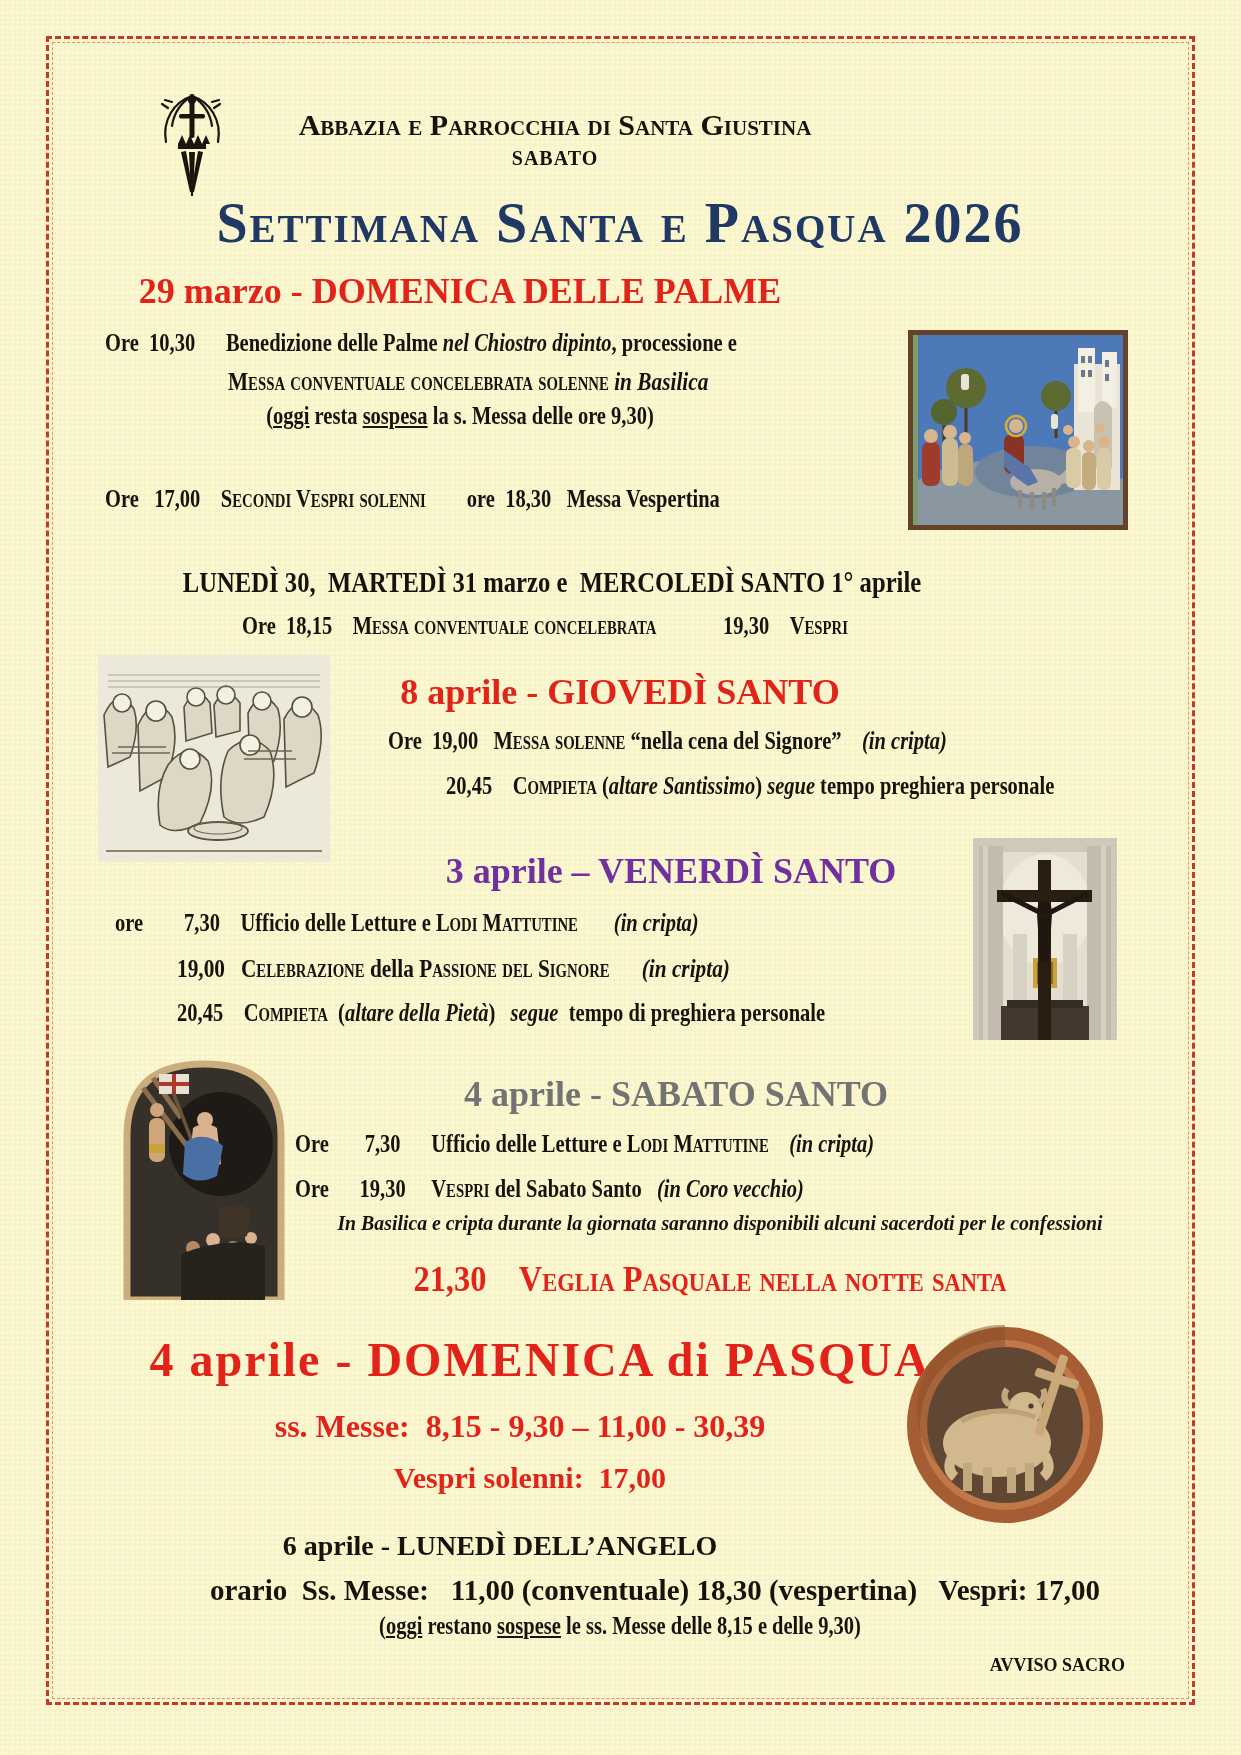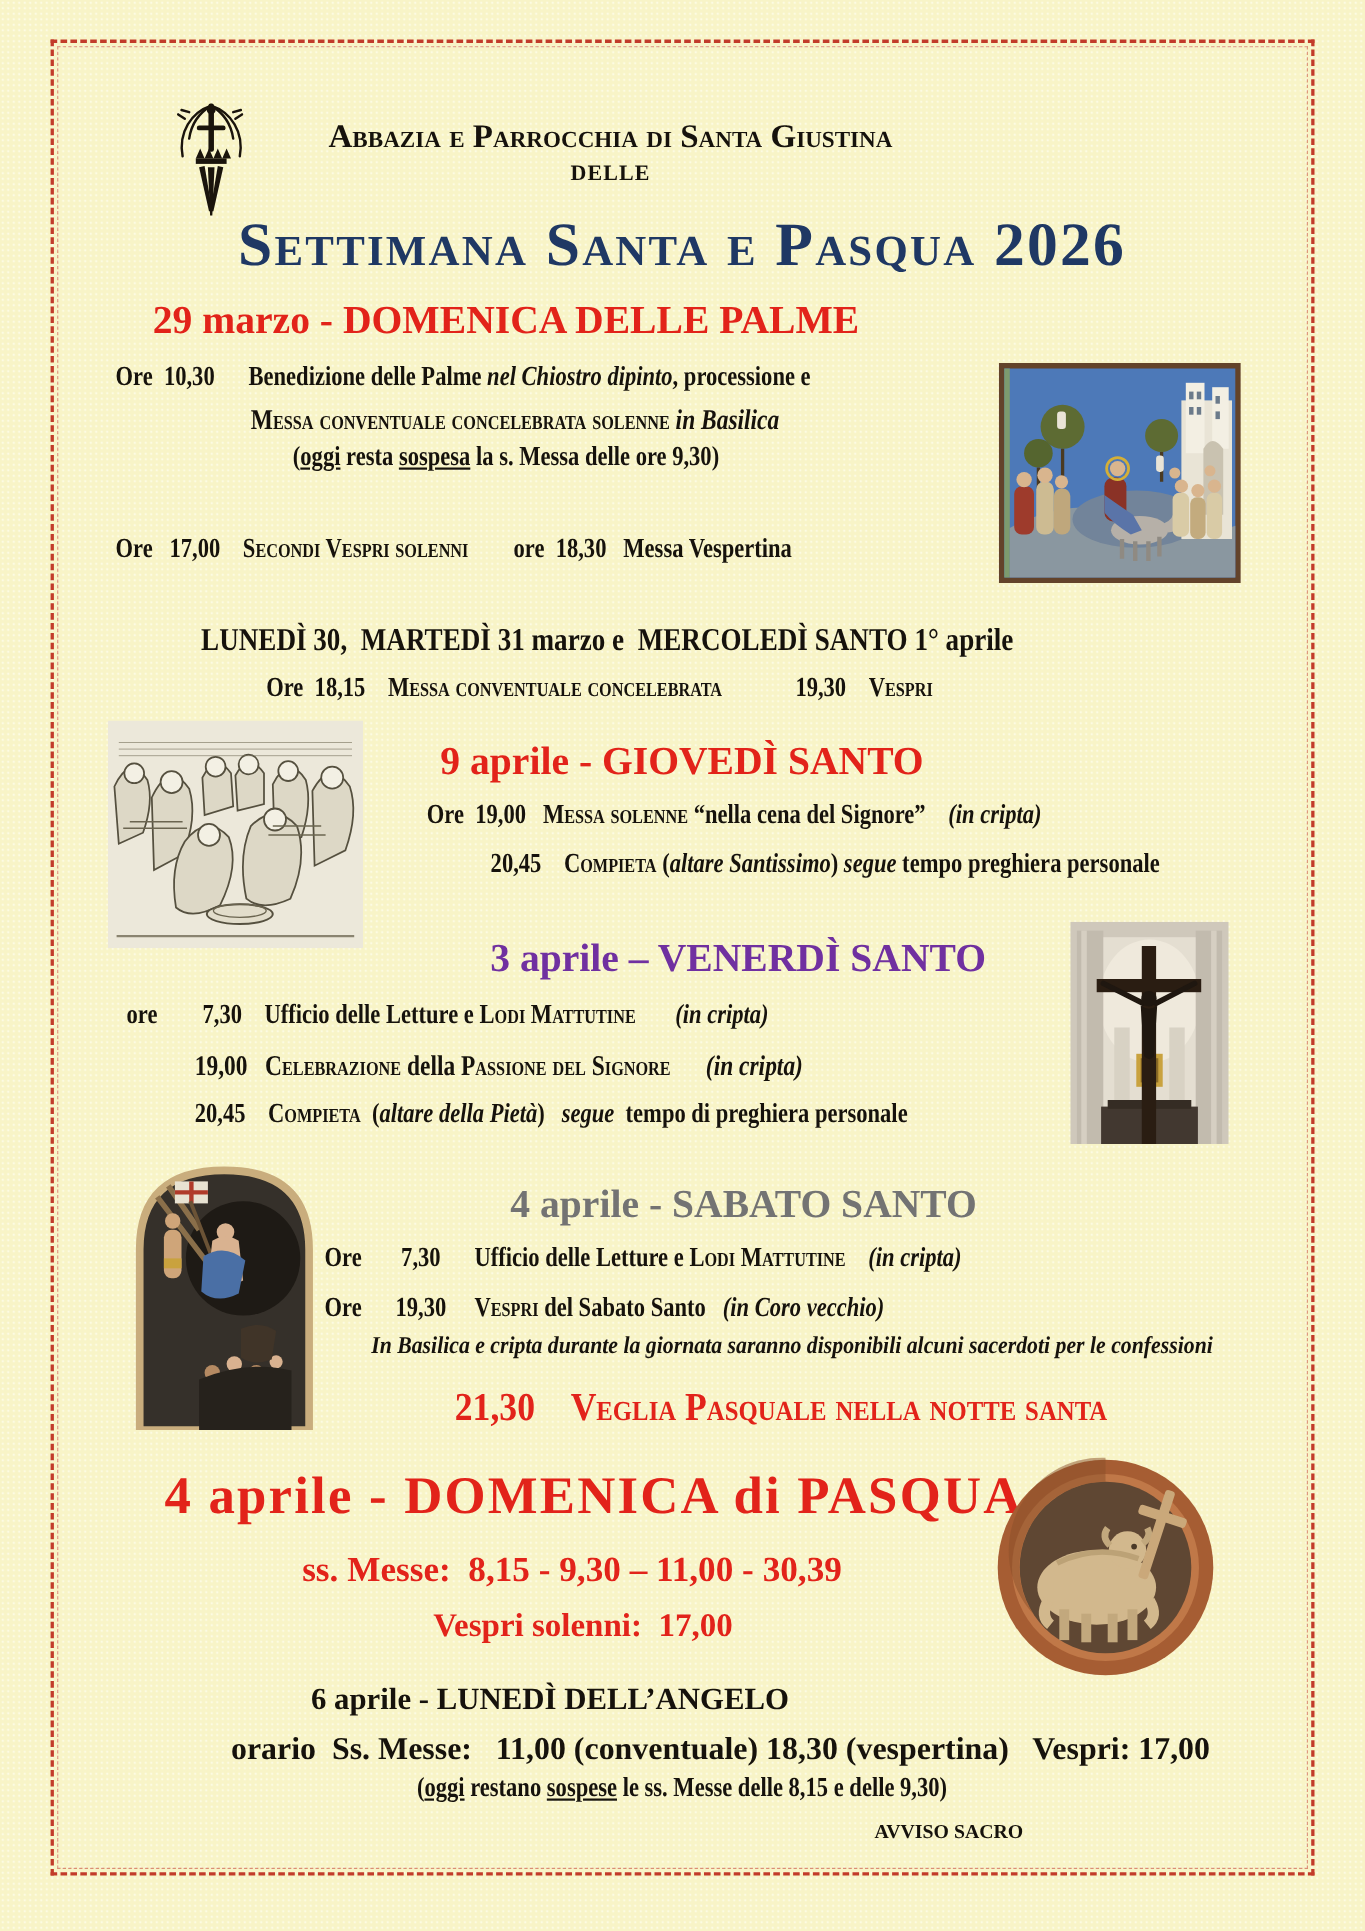--- a/index.html
+++ b/index.html
@@ -18,21 +18,21 @@
   .frame-inner{
     position:absolute;left:52px;top:42px;right:52px;bottom:56px;
     border:1px dashed rgba(194,59,42,.55);
     pointer-events:none;
   }
   .ln{
     position:absolute;font-family:"Liberation Serif",serif;font-weight:bold;
     color:#16120c;white-space:pre;line-height:1.12;
   }
   .ctr{text-align:center}
-  .rgt{}
+  .rgt{text-align:right}
   .sc{font-variant:small-caps}
   .red{color:#e2231a}
   .navy{color:#1f3864}
   .purple{color:#7030a0}
   .blue{color:#737373}
   .cx82{transform:scaleX(.82)}
   .cx85{transform:scaleX(.85)}
   .cx90{transform:scaleX(.90)}
   .o-l{transform-origin:0 50%}
   .seg-i{font-style:italic}
@@ -60,33 +60,33 @@
     <circle cx="44" cy="12" r="4"></circle>
     <path d="M30 56 l4 -9 4 9 4 -9 4 9 4 -9 4 9 4 -9 4 9 z"></path>
     <rect x="30" y="56" width="28" height="5"></rect>
     <path d="M33 64 L42 104 L45 104 L38 63 Z"></path>
     <path d="M55 64 L46 104 L43 104 L50 63 Z"></path>
     <path d="M41 64 L43 108 L45 108 L47 64 Z"></path>
   </g>
 </svg>
 
 <div class="ln sc ctr" style="left:0;width:1110px;top:108px;font-size:30px">Abbazia e Parrocchia di Santa Giustina</div>
-<div class="ln ctr" style="left:0;width:1110px;top:147px;font-size:20px;letter-spacing:1px">DELLE</div>
+<div class="ln ctr" style="left:0;width:1110px;top:147px;font-size:20px;letter-spacing:1px">SABATO</div>
 <div class="ln sc ctr navy" style="left:10px;width:1220px;top:192px;font-size:56px;letter-spacing:2px">Settimana Santa e Pasqua 2026</div>
 
 <div class="ln ctr red" style="left:0;width:920px;top:271px;font-size:36px">29 marzo - DOMENICA DELLE PALME</div>
 <div class="ln cx82 o-l" style="left:105px;top:329px;font-size:25px"><span>Ore  10,30      </span><span>Benedizione delle Palme </span><span class="seg-i">nel Chiostro dipinto</span><span>, processione e</span></div>
 <div class="ln cx82 o-l" style="left:228px;top:367px;font-size:26px"><span class="seg-sc">Messa conventuale concelebrata solenne </span><span class="seg-i">in Basilica</span></div>
 <div class="ln ctr cx82" style="left:140px;width:640px;top:402px;font-size:25px"><span>(</span><span class="seg-u">oggi</span><span> resta </span><span class="seg-u">sospesa</span><span> la s. Messa delle ore 9,30)</span></div>
 <div class="ln cx82 o-l" style="left:105px;top:485px;font-size:25px"><span>Ore   17,00    </span><span class="seg-sc">Secondi Vespri solenni</span><span>        ore  18,30   Messa Vespertina</span></div>
 
 <div class="ln ctr cx85" style="left:52px;width:1000px;top:566px;font-size:29px">LUNEDÌ 30,  MARTEDÌ 31 marzo e  MERCOLEDÌ SANTO 1° aprile</div>
 <div class="ln ctr cx82" style="left:45px;width:1000px;top:612px;font-size:25px"><span>Ore  18,15    </span><span class="seg-sc">Messa conventuale concelebrata</span><span>             19,30    </span><span class="seg-sc">Vespri</span></div>
 
-<div class="ln ctr red" style="left:340px;width:560px;top:672px;font-size:36px">9 aprile - GIOVEDÌ SANTO</div>
+<div class="ln ctr red" style="left:340px;width:560px;top:672px;font-size:36px">8 aprile - GIOVEDÌ SANTO</div>
 <div class="ln cx82 o-l" style="left:388px;top:727px;font-size:25px"><span>Ore  19,00   </span><span class="seg-sc">Messa solenne </span><span>“nella cena del Signore”</span><span>    </span><span class="seg-i">(in cripta)</span></div>
 <div class="ln cx82 o-l" style="left:446px;top:772px;font-size:25px"><span>20,45    </span><span class="seg-sc">Compieta</span><span> (</span><span class="seg-i">altare Santissimo</span><span>) </span><span class="seg-i">segue</span><span> tempo preghiera personale</span></div>
 
 <div class="ln ctr purple" style="left:311px;width:720px;top:851px;font-size:36px">3 aprile – VENERDÌ SANTO</div>
 <div class="ln cx82 o-l" style="left:115px;top:909px;font-size:25px"><span>ore        7,30    </span><span>Ufficio delle Letture e </span><span class="seg-sc">Lodi Mattutine</span><span>       </span><span class="seg-i">(in cripta)</span></div>
 <div class="ln cx82 o-l" style="left:177px;top:954px;font-size:26px"><span>19,00   </span><span class="seg-sc">Celebrazione</span><span> della </span><span class="seg-sc">Passione del Signore</span><span>      </span><span class="seg-i">(in cripta)</span></div>
 <div class="ln cx82 o-l" style="left:177px;top:999px;font-size:25px"><span>20,45    </span><span class="seg-sc">Compieta</span><span>  (</span><span class="seg-i">altare della Pietà</span><span>)   </span><span class="seg-i">segue</span><span>  tempo di preghiera personale</span></div>
 
 <div class="ln ctr blue" style="left:326px;width:700px;top:1074px;font-size:36px">4 aprile - SABATO SANTO</div>
 <div class="ln cx82 o-l" style="left:295px;top:1130px;font-size:25px"><span>Ore       7,30      </span><span>Ufficio delle Letture e </span><span class="seg-sc">Lodi Mattutine</span><span>    </span><span class="seg-i">(in cripta)</span></div>

